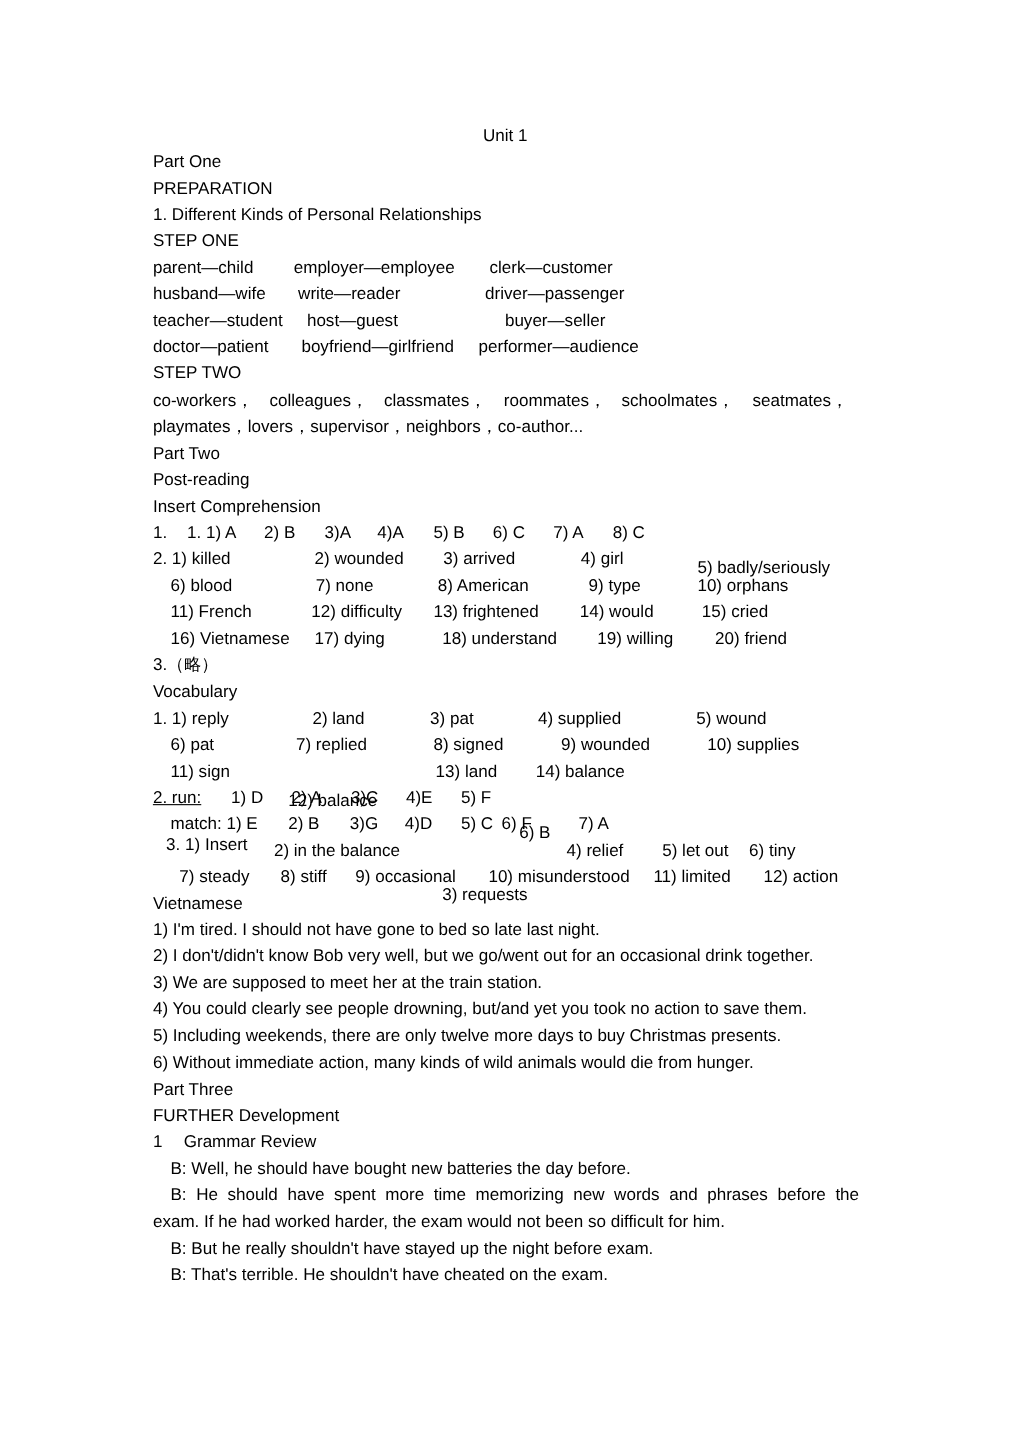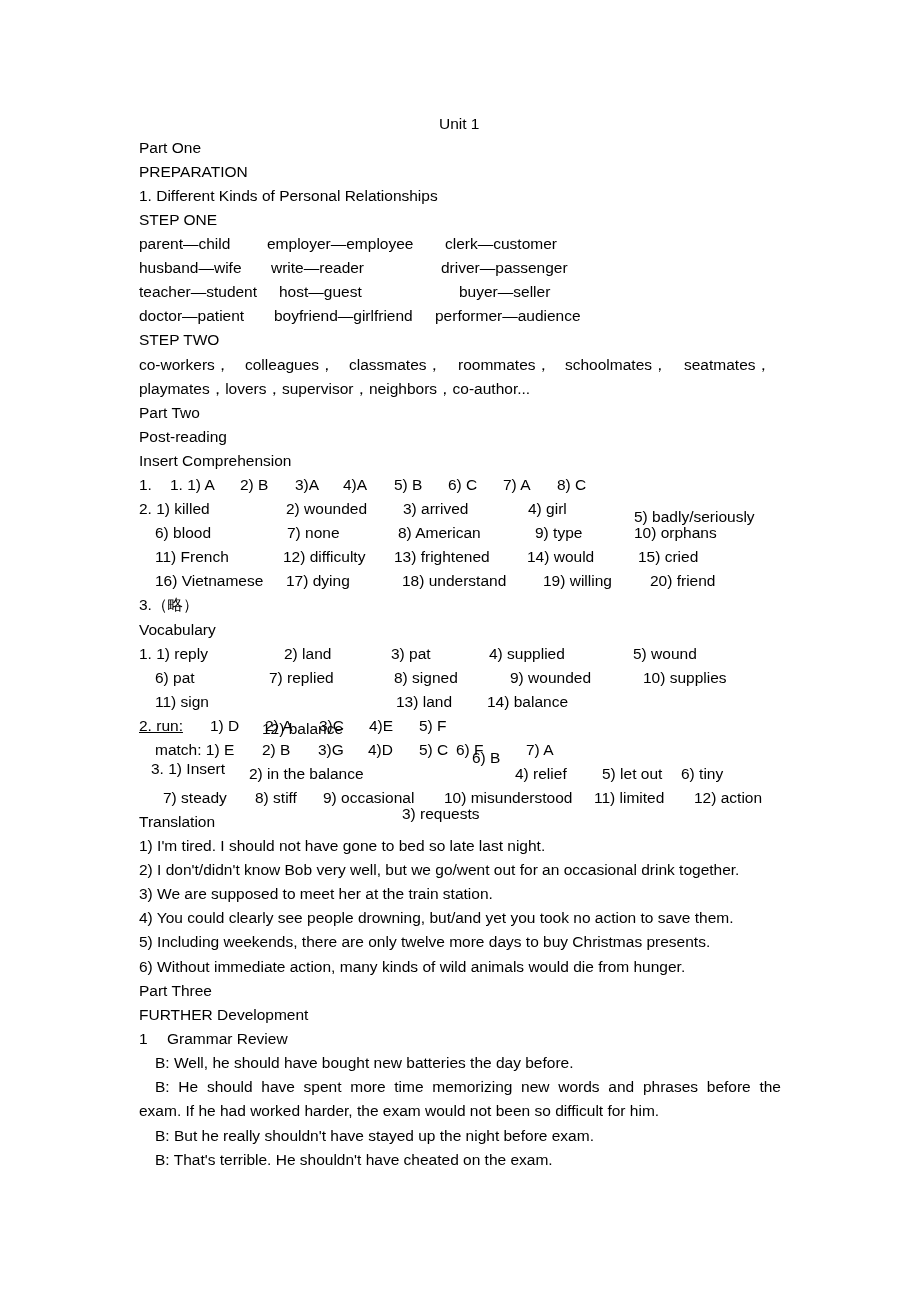--- a/index.html
+++ b/index.html
@@ -141,21 +141,21 @@
   <span class="cell" style="left:681px;top:765px;">6) tiny</span>
 
   <span class="cell" style="left:163px;top:789px;">7) steady</span>
   <span class="cell" style="left:255px;top:789px;">8) stiff</span>
   <span class="cell" style="left:323px;top:789px;">9) occasional</span>
   <span class="cell" style="left:444px;top:789px;">10) misunderstood</span>
   <span class="cell" style="left:594px;top:789px;">11) limited</span>
   <span class="cell" style="left:694px;top:789px;">12) action</span>
 </div>
 
-<div class="ln" style="left:139px;top:813px;">Translation</div>
+<div class="ln" style="left:139px;top:813px;">Vietnamese</div>
 <div>
   <div class="ln" style="left:139px;top:837px;">1) I'm tired. I should not have gone to bed so late last night.</div>
   <div class="ln" style="left:139px;top:861px;">2) I don't/didn't know Bob very well, but we go/went out for an occasional drink together.</div>
   <div class="ln" style="left:139px;top:885px;">3) We are supposed to meet her at the train station.</div>
   <div class="ln" style="left:139px;top:909px;">4) You could clearly see people drowning, but/and yet you took no action to save them.</div>
   <div class="ln" style="left:139px;top:933px;">5) Including weekends, there are only twelve more days to buy Christmas presents.</div>
   <div class="ln" style="left:139px;top:958px;">6) Without immediate action, many kinds of wild animals would die from hunger.</div>
 </div>
 
 <div class="ln" style="left:139px;top:982px;">Part Three</div>

